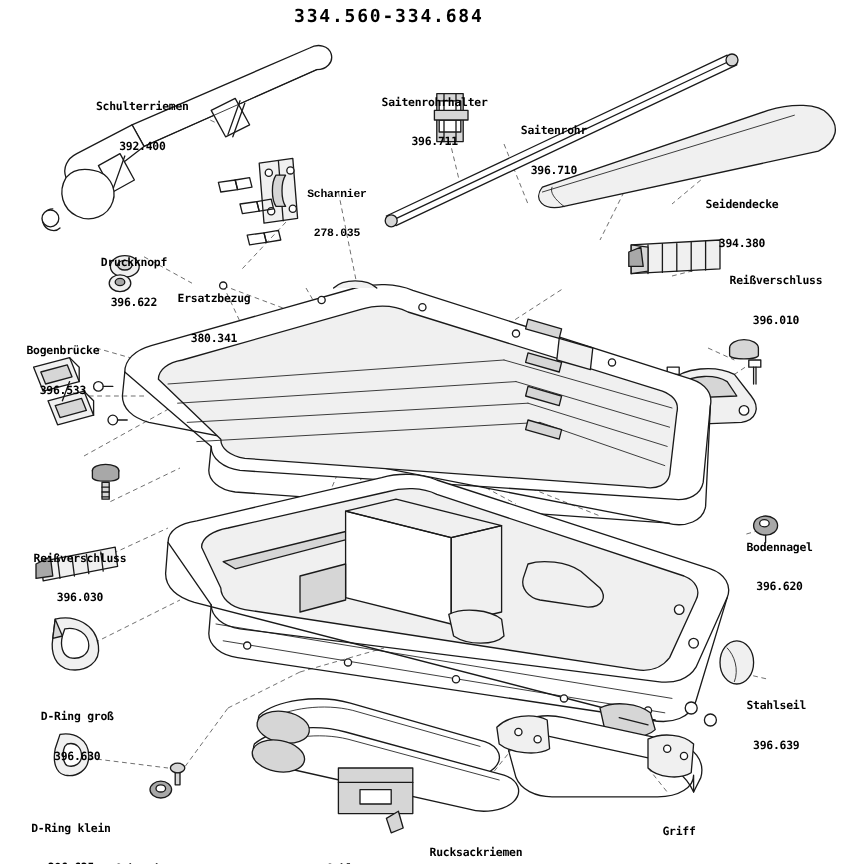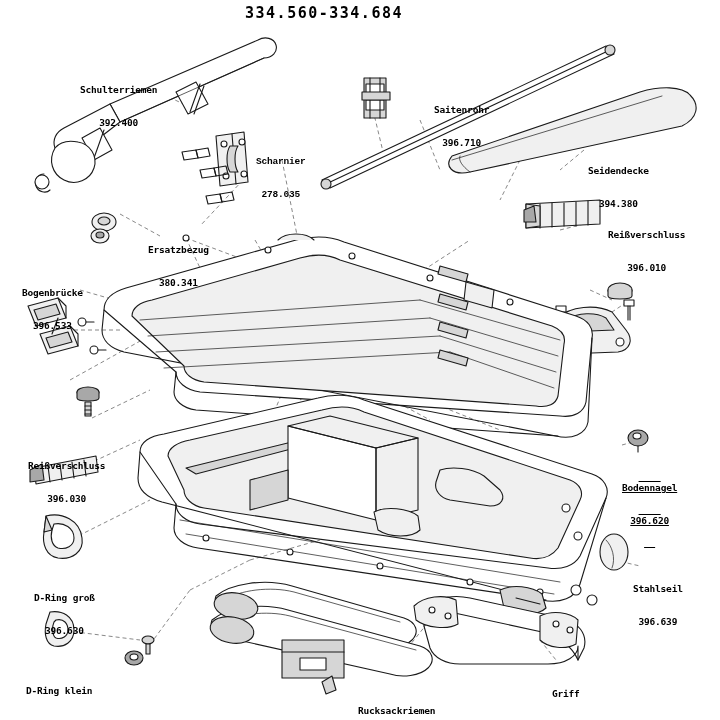--- a/index.html
+++ b/index.html
@@ -340,36 +340,44 @@
       <circle class="sf" cx="186" cy="238" r="3"></circle>
     </g>
 
   </svg>
 
   <div class="label tl" style="left:80px; top:62px;">
     <span class="l1">Schulterriemen</span>
     <span class="l2">392.400</span>
   </div>
 
+  <div class="label tl" style="left:318px; top:58px;">
+    <span class="l1">Saitenrohrhalter</span>
+    <span class="l2">396.711</span>
+  </div>
 
   <div class="label tl" style="left:434px; top:82px;">
     <span class="l1">Saitenrohr</span>
     <span class="l2">396.710</span>
   </div>
 
   <div class="label tl" style="left:588px; top:143px;">
     <span class="l1">Seidendecke</span>
     <span class="l2">394.380</span>
   </div>
 
   <div class="label tl" style="left:256px; top:134px;font-family:Liberation Mono, monospace;">
     <span class="l1">Scharnier</span>
     <span class="l2">278.035</span>
   </div>
 
+  <div class="label tl" style="left:84px; top:192px;">
+    <span class="l1">Druckknopf</span>
+    <span class="l2">396.622</span>
+  </div>
 
   <div class="label tl" style="left:148px; top:222px;">
     <span class="l1">Ersatzbezug</span>
     <span class="l2">380.341</span>
   </div>
 
   <div class="label tl" style="left:608px; top:207px;">
     <span class="l1">Reißverschluss</span>
     <span class="l2">396.010</span>
   </div>
@@ -379,31 +387,31 @@
     <span class="l2">396.533</span>
   </div>
 
 
 
   <div class="label tl" style="left:28px; top:438px;">
     <span class="l1">Reißverschluss</span>
     <span class="l2">396.030</span>
   </div>
 
-  <div class="label tl" style="left:622px; top:460px;text-decoration:underline;">
+  <div class="label tl" style="left:622px; top:429px;">
     <span class="l1">Bodennagel</span>
     <span class="l2">396.620</span>
   </div>
 
   <div class="label tl" style="left:34px; top:570px;">
     <span class="l1">D-Ring groß</span>
     <span class="l2">396.630</span>
   </div>
 
-  <div class="label tl" style="left:622px; top:561px;margin-left:11px;">
+  <div class="label tl" style="left:622px; top:561px;">
     <span class="l1">Stahlseil</span>
     <span class="l2">396.639</span>
   </div>
 
   <div class="label tl" style="left:26px; top:663px;">
     <span class="l1">D-Ring klein</span>
     <span class="l2">396.635</span>
   </div>
 
   <div class="label tl" style="left:96px; top:697px;">

